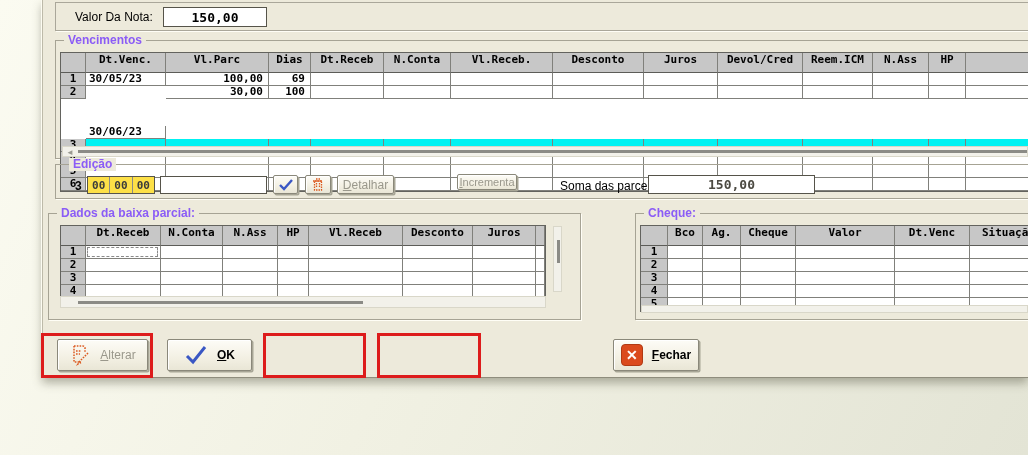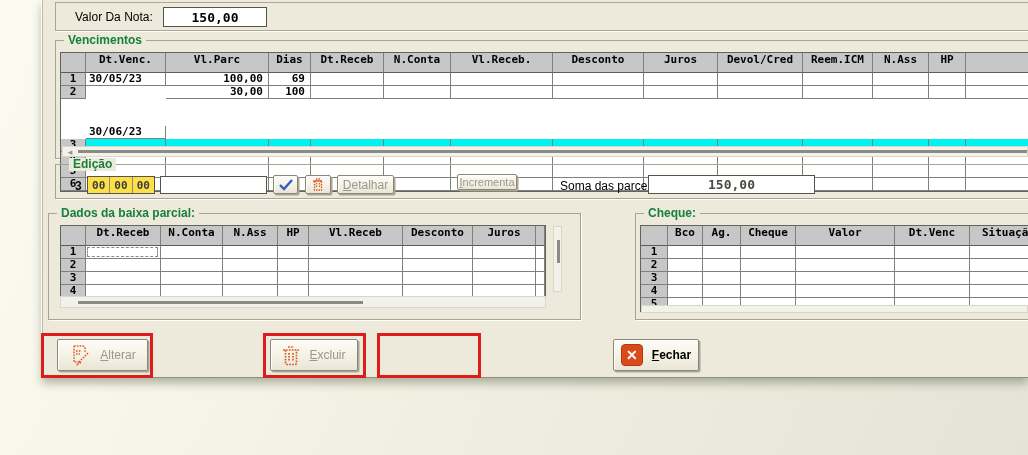--- a/index.html
+++ b/index.html
@@ -18,21 +18,21 @@
     border-left:1px solid #bdbaa9;
     border-bottom:1px solid #8f8d7d;
     box-shadow:-1px 0 0 #fdfcf2, 0 5px 9px rgba(90,90,70,.45);
   }
 
   
   .panel-box { position:absolute; border:1px solid #aaa79a; box-shadow:1px 1px 0 #fffef6; }
   .group { position:absolute; border:1px solid #a6a394; box-shadow:1px 1px 0 #fffef6; }
   .group-label {
     position:absolute; background:#EDEADB; padding:0 4px;
-    font-weight:bold; font-size:12px; color:#15803d; white-space:nowrap; line-height:13px;
+    font-weight:bold; font-size:12px; color:#8b5cf6; white-space:nowrap; line-height:13px;
   }
   .field {
     position:absolute; background:#fff; border:1px solid #56544a;
     display:flex; align-items:center; justify-content:center;
     font:bold 13px "DejaVu Sans Mono", monospace; color:#000;
   }
   .lbl { position:absolute; font-size:12px; color:#000; white-space:nowrap; }
 
   .btn {
     position:absolute; display:flex; align-items:center; justify-content:center; gap:9px;
@@ -387,34 +387,28 @@
           <path d="M5,2 v16 h7"></path>
           <line x1="7" y1="7" x2="12" y2="7"></line>
           <line x1="7" y1="10" x2="11" y2="10"></line>
         <line x1="19" y1="9" x2="11" y2="17"></line>
           <path d="M11,17 l-2,3 l3,-1.5"></path>
       </g>
     </svg>
     <span class="txt dis mn"><u>A</u>lterar</span>
   </div>
 
+  <div class="btn" style="left:167px;top:339px;width:85px;height:32px;">
+    <svg width="24" height="20" viewBox="0 0 24 20">
+        <polyline points="3,11 9,17 21,2" fill="none" stroke="#3A57C4" stroke-width="3"></polyline>
+      </svg>
+    <span class="txt mn" style="font-weight:bold;"><u>O</u>K</span>
+  </div>
 
   <div class="red-rect" style="left:263px;top:333px;width:103px;height:45px;"></div>
-  <div class="btn" style="left:270px;top:339px;width:88px;height:32px;">
-    <svg width="18" height="21" viewBox="0 0 18 21">
-      <g fill="none" stroke="#DB5A20" stroke-width="1.7" stroke-dasharray="1.7,1.2">
-        <line x1="1" y1="5" x2="17" y2="5"></line>
-          <path d="M3.5,5 v13 a1.5,1.5 0 0 0 1.5,1.5 h8 a1.5,1.5 0 0 0 1.5,-1.5 v-13"></path>
-          <line x1="7" y1="8" x2="7" y2="16"></line>
-          <line x1="11" y1="8" x2="11" y2="16"></line>
-          <line x1="6" y1="2" x2="12" y2="2"></line>
-      </g>
-    </svg>
-    <span class="txt dis mn"><u>E</u>xcluir</span>
-  </div>
 
   <div class="red-rect" style="left:377px;top:333px;width:104px;height:45px;"></div>
 
   <div class="btn" style="left:613px;top:339px;width:86px;height:32px;">
     <span class="icon-close-box">✕</span>
     <span class="txt mn" style="font-weight:bold;"><u>F</u>echar</span>
   </div>
 </div>
 
 </body></html>

